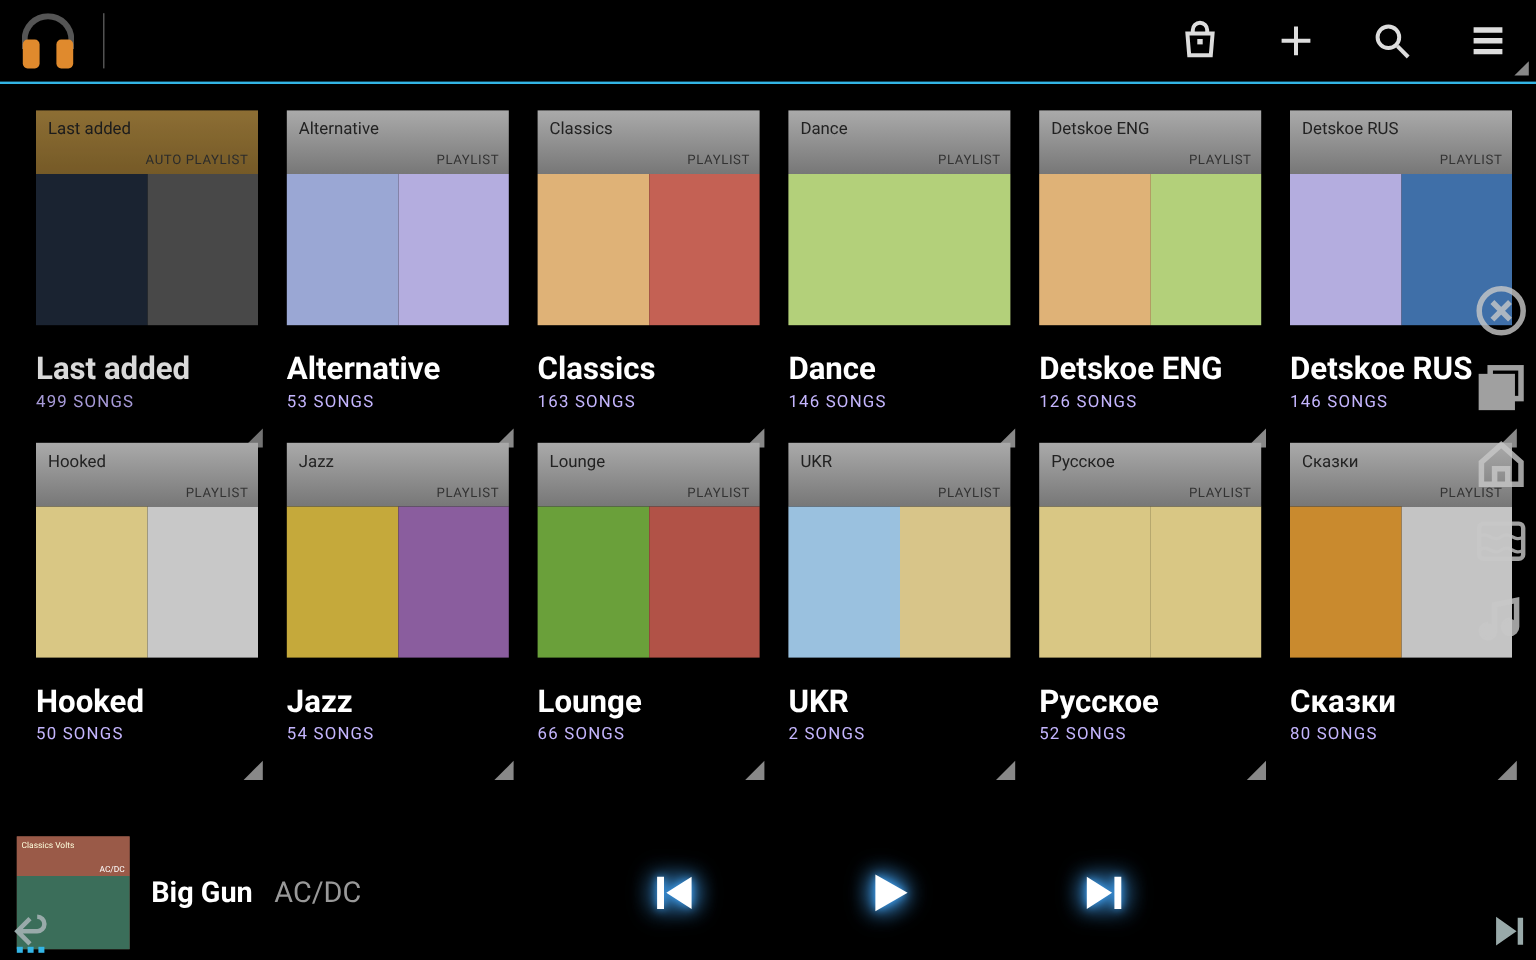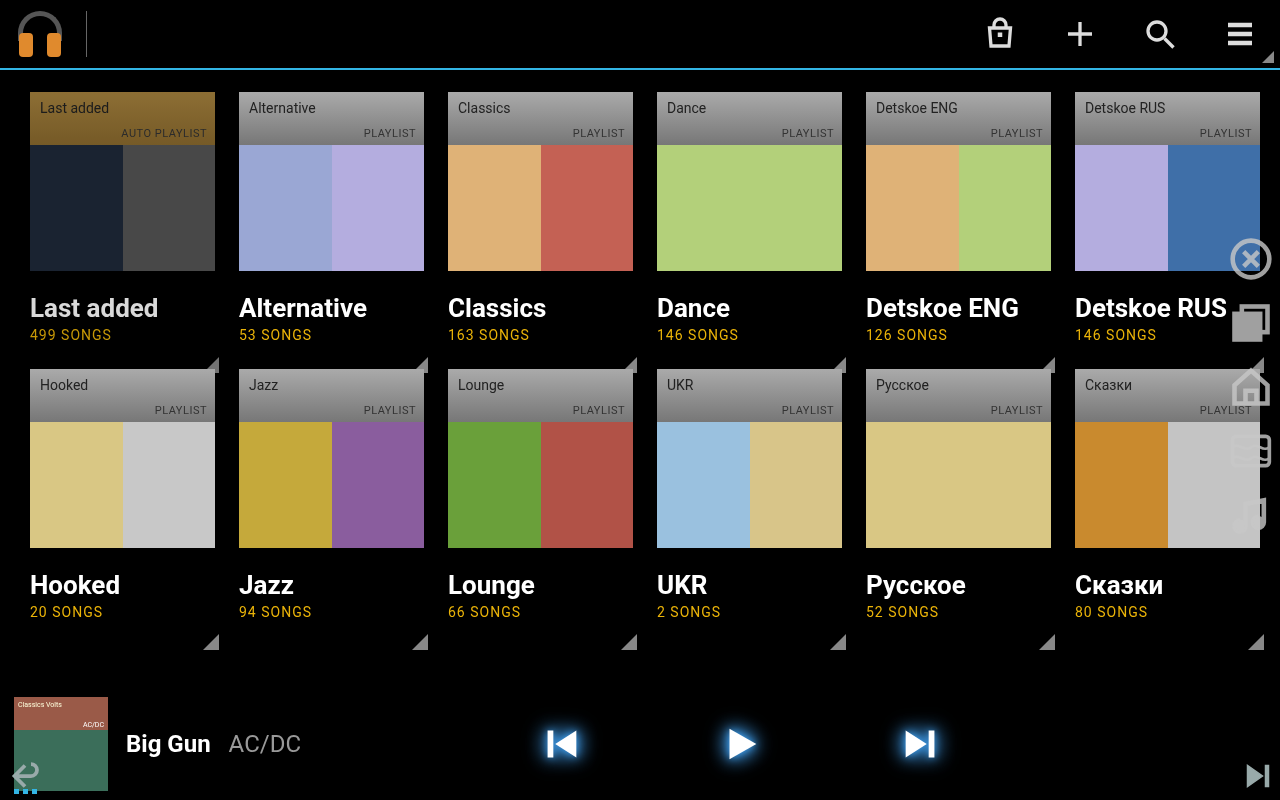--- a/index.html
+++ b/index.html
@@ -26,21 +26,21 @@
   
   .grid { position:absolute; top:92px; left:30px; right:10px; bottom:120px; display:grid; grid-template-columns: repeat(6, 185px); gap: 26px 24px; align-content:start; }
   .card { width:189px; position:relative; }
   .thumb { width:185px; height:179px; display:flex; flex-direction:column; }
   .thumb-hdr { height:53px; background:linear-gradient(#aaa,#777); padding:8px 10px 0 10px; position:relative; }
   .thumb-hdr .pname { font-size:14px; color:#222; }
   .thumb-hdr .ptype { position:absolute; right:8px; bottom:5px; font-size:11px; color:#333; letter-spacing:0.5px; }
   .thumb-body { flex:1; display:flex; }
   .thumb-body > div { flex:1; }
   .card-title { margin-top:22px; font-size:26px; font-weight:700; }
-  .card-sub { margin-top:4px; font-size:14px; color:#eab308; letter-spacing:1px; }
+  .card-sub { margin-top:4px; font-size:14px; color:#c4b5fd; letter-spacing:1px; }
   .card-tri { position:absolute; right:0; bottom:-30px; width:0;height:0; border-right:16px solid #888; border-top:16px solid transparent; }
 
   
   .card.dim .thumb-hdr { background:linear-gradient(#9a7a40,#7a5c20); }
   .card.dim { opacity:0.85; }
 
   
   .npbar { position:absolute; left:0; right:0; bottom:0; height:112px; display:flex; align-items:center; padding-left:14px; }
   .np-art { width:94px; height:94px; background:#7a4a3e; position:relative; }
   .np-art::before { content:""; position:absolute; inset:0; background:linear-gradient(#9a5a48 0 35%, #3b6e5a 35% 100%); }
@@ -203,36 +203,36 @@
       <div class="thumb-hdr">
         <div class="pname">Hooked</div>
         <div class="ptype">PLAYLIST</div>
       </div>
       <div class="thumb-body">
         <div style="background:#d9c784"></div>
         <div style="background:#c8c8c8"></div>
       </div>
     </div>
     <div class="card-title">Hooked</div>
-    <div class="card-sub">20 SONGS</div>
+    <div class="card-sub">50 SONGS</div>
     <div class="card-tri"></div>
     </div>
     <div class="card">
     <div class="thumb">
       <div class="thumb-hdr">
         <div class="pname">Jazz</div>
         <div class="ptype">PLAYLIST</div>
       </div>
       <div class="thumb-body">
         <div style="background:#c5a93b"></div>
         <div style="background:#8a5d9e"></div>
       </div>
     </div>
     <div class="card-title">Jazz</div>
-    <div class="card-sub">94 SONGS</div>
+    <div class="card-sub">54 SONGS</div>
     <div class="card-tri"></div>
     </div>
     <div class="card">
     <div class="thumb">
       <div class="thumb-hdr">
         <div class="pname">Lounge</div>
         <div class="ptype">PLAYLIST</div>
       </div>
       <div class="thumb-body">
         <div style="background:#6aa03a"></div>

